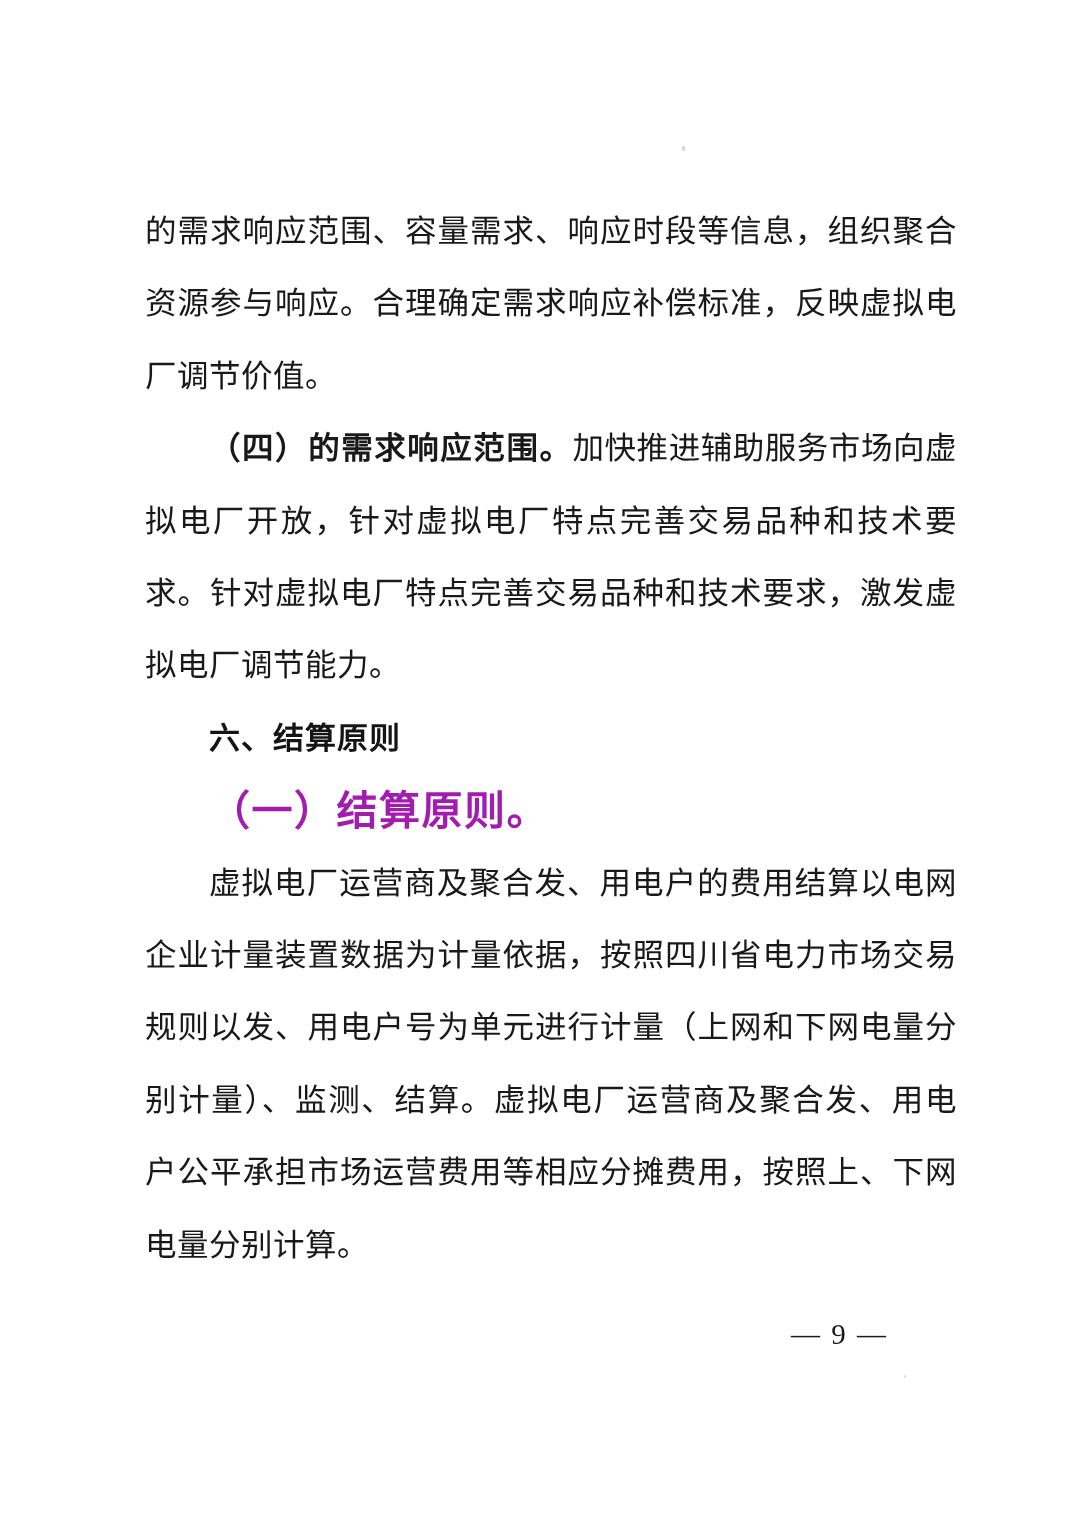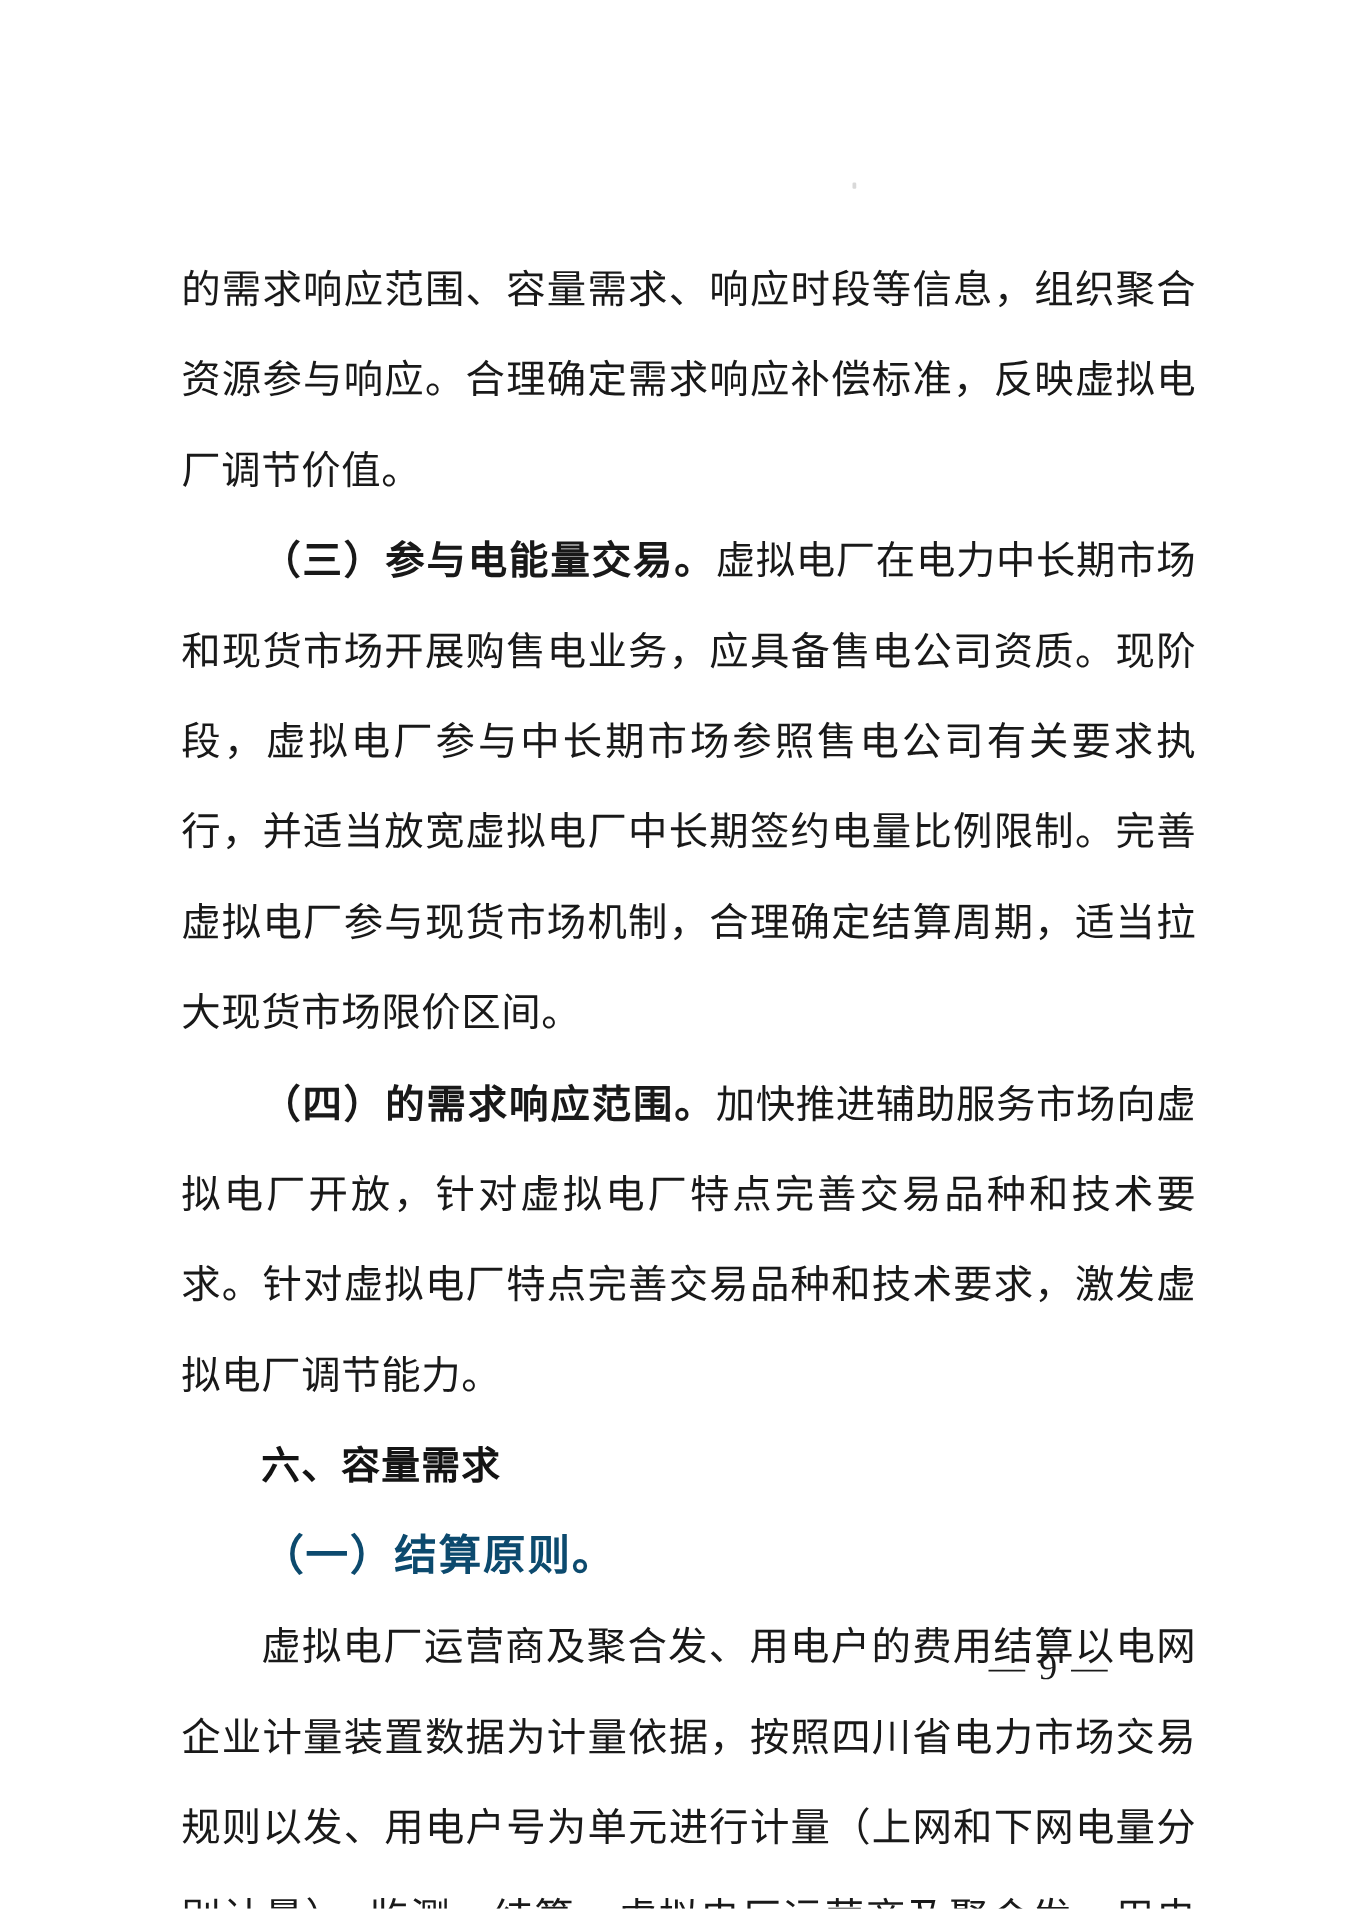--- a/index.html
+++ b/index.html
@@ -66,26 +66,26 @@
     line-height: 72.4px;
     letter-spacing: 1px;
     text-indent: 64px;
     color: #141414;
   }
 
   
   .sub-heading {
     margin: 0;
     font-family: "Liberation Serif", "DejaVu Serif", serif;
-    font-size: 34px;
+    font-size: 41px;
     font-weight: 700;
     line-height: 72.4px;
     letter-spacing: 1.5px;
     text-indent: 64px;
-    color: #0c4a6e;
+    color: #a21caf;
   }
 
   
   .page-number {
     position: absolute;
     right: 88px;
     top: 1318px;
     font-family: "Liberation Serif", "DejaVu Serif", serif;
     font-size: 29px;
     letter-spacing: 2px;
@@ -109,25 +109,24 @@
 
 <div class="page">
 
   <span class="speck speck-a"></span>
   <span class="speck speck-b"></span>
 
   <div class="text-column">
 
     <p class="para">的需求响应范围、容量需求、响应时段等信息，组织聚合资源参与响应。合理确定需求响应补偿标准，反映虚拟电厂调节价值。</p>
 
-    <p class="para indent"><span class="lead">（三）参与电能量交易。</span><span>虚拟电厂在电力中长期市场和现货市场开展购售电业务，应具备售电公司资质。现阶段，虚拟电厂参与中长期市场参照售电公司有关要求执行，并适当放宽虚拟电厂中长期签约电量比例限制。完善虚拟电厂参与现货市场机制，合理确定结算周期，适当拉大现货市场限价区间。</span></p>
 
     <p class="para indent"><span class="lead">（四）的需求响应范围。</span><span>加快推进辅助服务市场向虚拟电厂开放，针对虚拟电厂特点完善交易品种和技术要求。针对虚拟电厂特点完善交易品种和技术要求，激发虚拟电厂调节能力。</span></p>
 
-    <h2 class="section-heading">六、容量需求</h2>
+    <h2 class="section-heading">六、结算原则</h2>
 
     <h3 class="sub-heading">（一）结算原则。</h3>
 
     <p class="para indent">虚拟电厂运营商及聚合发、用电户的费用结算以电网企业计量装置数据为计量依据，按照四川省电力市场交易规则以发、用电户号为单元进行计量（上网和下网电量分别计量）、监测、结算。虚拟电厂运营商及聚合发、用电户公平承担市场运营费用等相应分摊费用，按照上、下网电量分别计算。</p>
 
   </div>
 
   <div class="page-number">— 9 —</div>
 
 </div>

